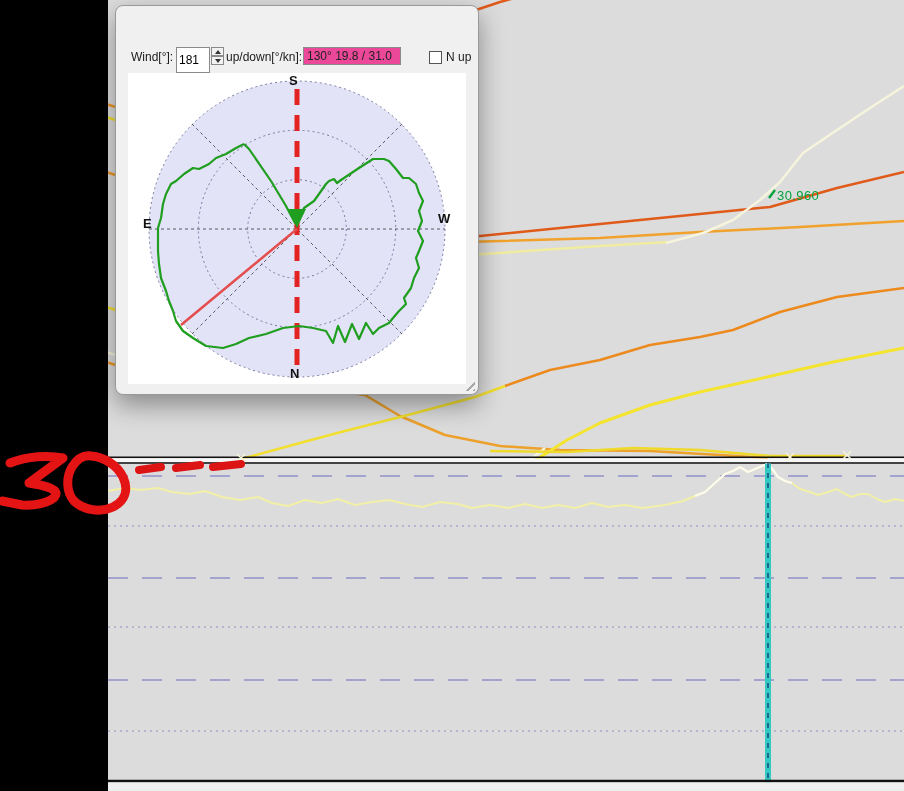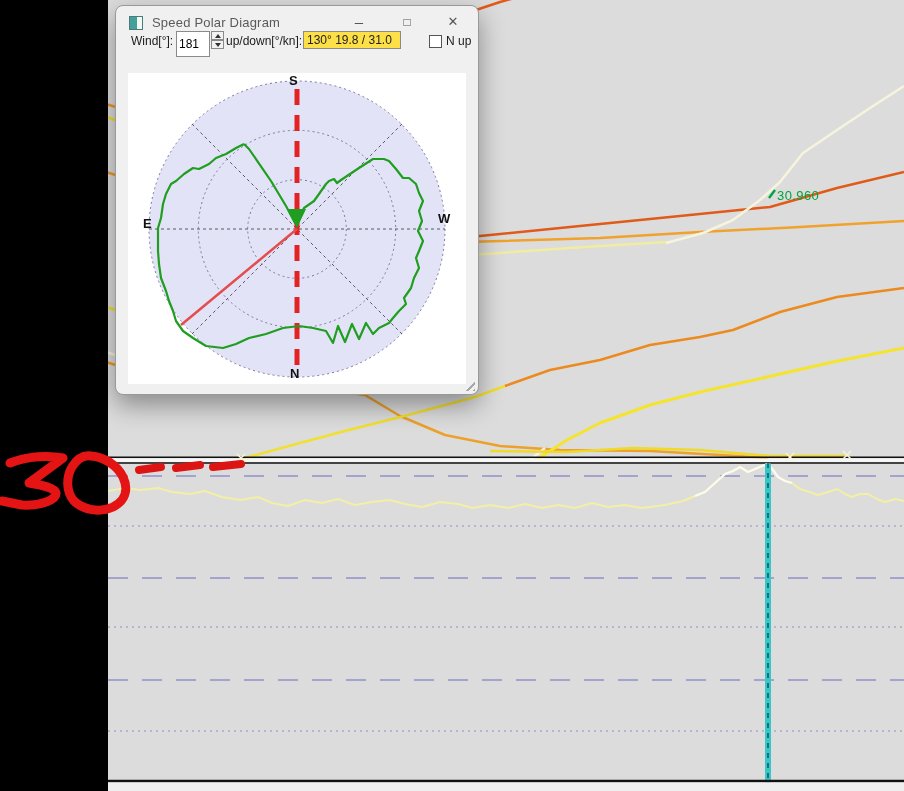--- a/index.html
+++ b/index.html
@@ -14,38 +14,38 @@
   .titlebar{position:absolute;left:0;top:0;width:100%;height:34px;}
   .app-icon{position:absolute;left:13px;top:10px;width:14px;height:14px;
             border:1px solid #4a7a7a;box-sizing:border-box;
             background:linear-gradient(90deg,#46a09a 0 55%,#f2fbf2 55% 100%);}
   .title{position:absolute;left:36px;top:9px;font-size:13px;color:#5a5a5a;letter-spacing:.2px;}
   .winbtn{position:absolute;top:5px;width:30px;height:22px;text-align:center;line-height:22px;
           font-size:13px;color:#555;cursor:default;}
   .winbtn.min{left:228px;font-size:15px;}
   .winbtn.max{left:276px;font-size:12px;}
   .winbtn.close{left:322px;}
-  .toolbar{position:absolute;left:0;top:22px;width:100%;height:28px;font-size:12px;color:#1a1a1a;text-decoration:underline;}
+  .toolbar{position:absolute;left:0;top:38px;width:100%;height:28px;font-size:12px;color:#1a1a1a;text-decoration:underline;}
   .tlabel{position:absolute;top:6px;white-space:nowrap;}
   .lbl-wind{left:15px;}
   .lbl-updown{left:110px;}
   .lbl-nup{left:330px;}
   .wind-input{position:absolute;left:60px;top:3px;width:28px;height:16px;border:1px solid #8a8a8a;
               font-family:"Liberation Sans",sans-serif;font-size:12px;padding:4px 2px;background:#fff;}
   .spin{position:absolute;left:95px;top:3px;width:13px;height:18px;display:block;}
   .spin-btn{position:absolute;left:0;width:13px;height:9px;border:1px solid #8a8a8a;
             background:#f2f2f2;box-sizing:border-box;}
   .spin-up{top:0;}
   .spin-down{top:9px;}
   .spin-btn::after{content:"";position:absolute;left:3px;
      border-left:3px solid transparent;border-right:3px solid transparent;}
   .spin-up::after{top:2px;border-bottom:4px solid #333;}
   .spin-down::after{top:2px;border-top:4px solid #333;}
   .updown-input{position:absolute;left:187px;top:3px;width:90px;height:16px;border:1px solid #8a8a8a;
-                font-family:"Liberation Sans",sans-serif;font-size:12px;padding:0 3px;background:#fde047;color:#222;}
+                font-family:"Liberation Sans",sans-serif;font-size:12px;padding:0 3px;background:#ec4899;color:#222;}
   .checkbox{position:absolute;left:313px;top:7px;width:11px;height:11px;background:#fff;
             border:1px solid #555;box-sizing:content-box;}
   .panel{position:absolute;left:12px;top:67px;width:338px;height:311px;background:#fff;}
   .compass{position:absolute;font-size:13px;font-weight:600;color:#111;}
   .compass.s{left:161px;top:0px;}
   .compass.e{left:15px;top:143px;}
   .compass.w{left:310px;top:138px;}
   .compass.n{left:162px;top:293px;}
   .grip{position:absolute;right:3px;bottom:3px;width:13px;height:13px;
         background:repeating-linear-gradient(135deg,transparent 0 3px,#a8a8a8 3px 4.5px);
@@ -104,27 +104,20 @@
       <path d="M10,463 C28,456 48,455 63,458 L29,483 C42,485 55,488 56,493 C57,500 40,506 22,505 L2,501" fill="none" stroke="#e41414" stroke-width="9" stroke-linecap="round" stroke-linejoin="round"></path>
       <path d="M91,456 C104,457 117,465 123,477 C129,490 125,501 113,507 C100,513 83,510 74,501 C66,492 66,477 72,467 C77,459 84,455 91,456" fill="none" stroke="#e41414" stroke-width="9" stroke-linecap="round" stroke-linejoin="round"></path>
       <line x1="139" y1="470" x2="161" y2="467" fill="none" stroke="#dd1414" stroke-width="8" stroke-linecap="round" stroke-linejoin="round"></line>
       <line x1="176" y1="468" x2="200" y2="465" fill="none" stroke="#dd1414" stroke-width="8" stroke-linecap="round" stroke-linejoin="round"></line>
       <line x1="213" y1="467" x2="241" y2="464" fill="none" stroke="#dd1414" stroke-width="8" stroke-linecap="round" stroke-linejoin="round"></line>
     </svg>
 
   <span class="speed-label">30.960</span>
 
   <div class="dialog">
-    <div class="titlebar">
-      <span class="app-icon"></span>
-      <span class="title">Speed Polar Diagram</span>
-      <span class="winbtn min">–</span>
-      <span class="winbtn max">□</span>
-      <span class="winbtn close">✕</span>
-    </div>
 
     <div class="toolbar">
       <span class="tlabel lbl-wind">Wind[°]:</span>
       <input class="wind-input" value="181" style="">
       <span class="spin">
         <span class="spin-btn spin-up"></span>
         <span class="spin-btn spin-down"></span>
       </span>
       <span class="tlabel lbl-updown">up/down[°/kn]:</span>
       <input class="updown-input" value="130° 19.8 / 31.0" style="">

